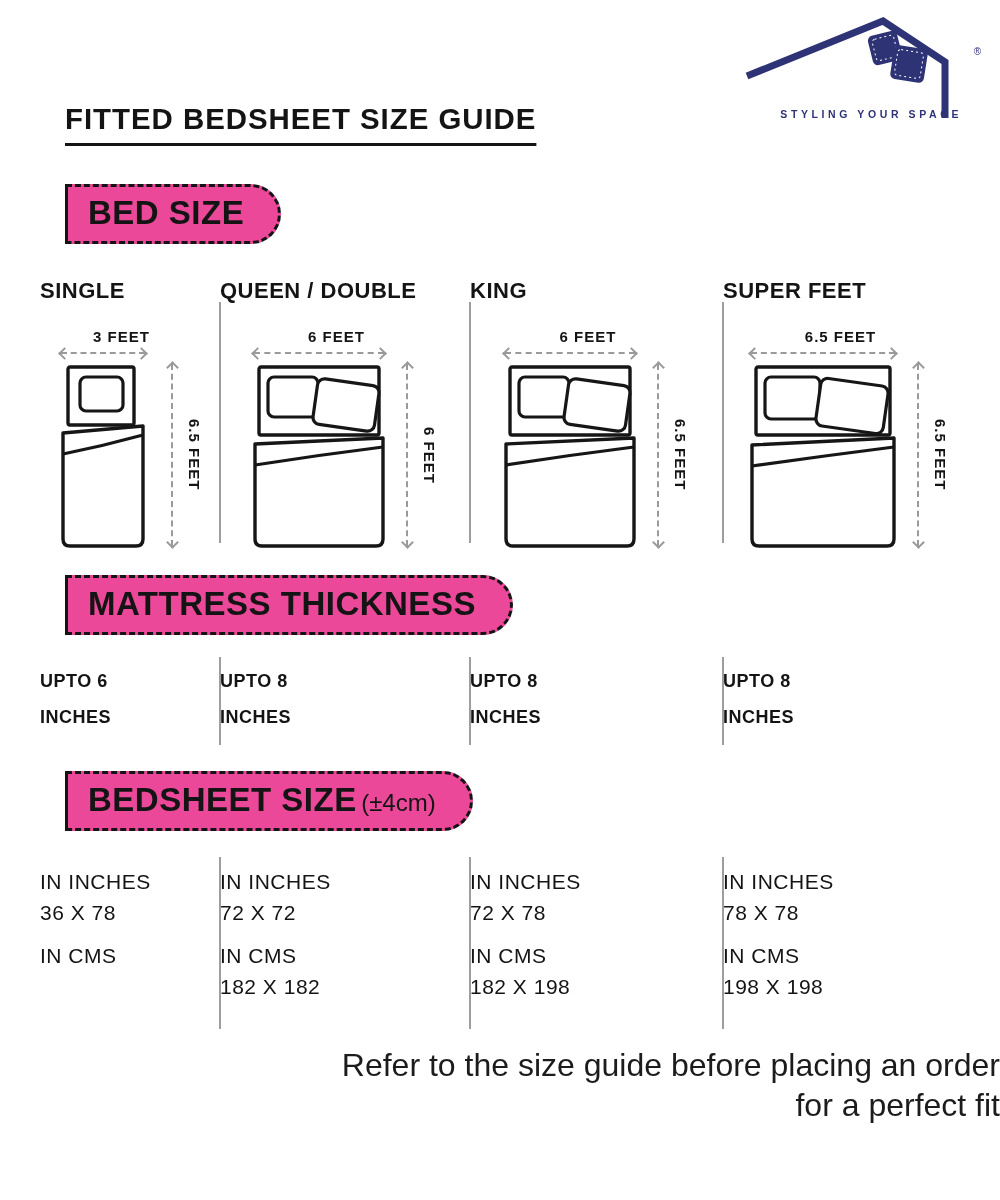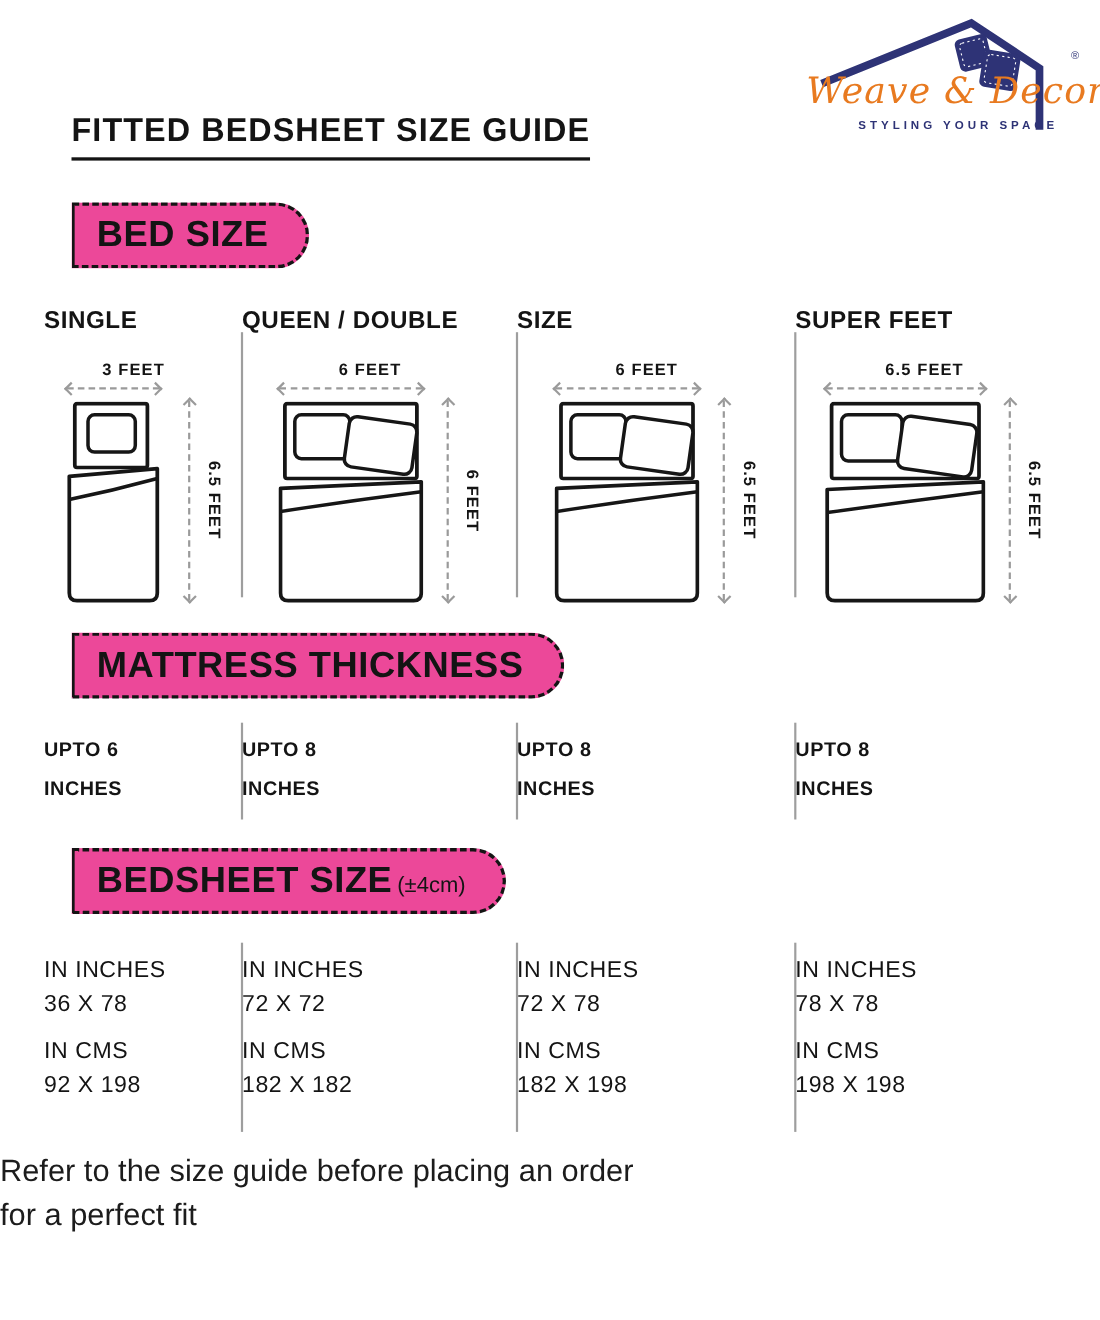--- a/index.html
+++ b/index.html
@@ -29,21 +29,21 @@
     transform:scaleX(.98);transform-origin:left;
   }
   
   .badge{
     margin-left:65px;display:inline-block;position:relative;
     border:3px dashed #141414;border-left:3px solid #141414;
     border-radius:0 36px 36px 0;
     padding:7px 34px 9px 20px;background:#ec4899;white-space:nowrap;
   }
   .badge .b-label{font-size:33px;font-weight:bold;letter-spacing:.5px;}
-  .badge .b-tol{font-size:20px;font-weight:normal;letter-spacing:0;}
+  .badge .b-tol{font-size:24px;font-weight:normal;letter-spacing:0;}
   .badge-row{display:block;}
   .row-bedsize{margin-top:38px;}
   .row-mattress{margin-top:26px;}
   .row-bedsheet{margin-top:26px;}
   
   .cols{
     margin-left:40px;width:935px;display:grid;
     grid-template-columns:180px 250px 253px 252px;
   }
   .cell{position:relative;text-align:left;}
@@ -80,41 +80,40 @@
   .grid-mattress .cell{padding:6px 0 10px;}
   .grid-mattress .cell + .cell::before{top:0;bottom:0;}
   .mat-line{font-size:18px;font-weight:bold;letter-spacing:.5px;line-height:36px;}
   
   .grid-table{margin-top:26px;}
   .grid-table .cell{padding:10px 0 14px;}
   .grid-table .cell + .cell::before{top:0;bottom:0;}
   .tbl-head{font-size:21px;letter-spacing:.5px;line-height:30px;}
   .tbl-val{font-size:21px;letter-spacing:.5px;line-height:32px;margin-bottom:12px;}
   
-  .footer{margin-top:16px;text-align:left;font-size:28px;line-height:40px;color:#1c1c1c;}
+  .footer{margin-top:16px;text-align:right;font-size:32px;line-height:40px;color:#1c1c1c;}
 </style>
 </head>
 <body>
 
 
 
 
 <div class="logo">
   <svg width="245" height="112" viewBox="0 0 245 112">
     <path d="M14,66 L150,11 L212,52 L212,108" fill="none" stroke="#2e3376" stroke-width="7" stroke-linejoin="miter"></path>
     <g transform="rotate(-14 152 38)">
       <rect x="137" y="23" width="30" height="30" rx="5" fill="#2e3376"></rect>
       <rect x="141" y="27" width="22" height="22" rx="3" fill="none" stroke="#ffffff" stroke-width="1" stroke-dasharray="2 3"></rect>
     </g>
     <g transform="rotate(9 176 54)">
       <rect x="159" y="37" width="34" height="34" rx="5" fill="#2e3376"></rect>
       <rect x="163" y="41" width="26" height="26" rx="3" fill="none" stroke="#ffffff" stroke-width="1" stroke-dasharray="2 3"></rect>
     </g>
   </svg>
-  <div class="brand-name">Weave &amp; Decor</div>
   <div class="rmark">®</div>
   <div class="tagline">STYLING YOUR SPACE</div>
 </div>
 
 
 <h1 class="page-title">FITTED BEDSHEET SIZE GUIDE</h1>
 
 
 <div class="badge-row row-bedsize">
   <div class="badge">
@@ -176,21 +175,21 @@
           <span class="line"></span>
             <span class="head v-up"></span>
             <span class="head v-down"></span>
         </div>
         <div class="hlabel">6 FEET</div>
       </div>
     </div>
   </div>
 
   <div class="cell">
-    <div class="col-header">SIZE</div>
+    <div class="col-header">KING</div>
     <div class="bedwrap">
       <div class="bedcol">
         <div class="wlabel">6 FEET</div>
         <div class="warrow" style="width:132px">
           <span class="line"></span>
             <span class="head w-left"></span>
             <span class="head w-right"></span>
         </div>
         <svg class="bed-svg" width="132" height="184" viewBox="0 0 132 184">
           <rect x="6" y="2" width="120" height="68" rx="2" fill="#fff" stroke="#161616" stroke-width="3.4"></rect>
@@ -273,21 +272,20 @@
     <span class="b-label">BEDSHEET SIZE</span>
     <span class="b-tol">(±4cm)</span>
   </div>
 </div>
 
 <div class="cols grid-table">
   <div class="cell">
     <div class="tbl-head">IN INCHES</div>
     <div class="tbl-val">36 X 78</div>
     <div class="tbl-head">IN CMS</div>
-    <div class="tbl-val">92 X 198</div>
   </div>
   <div class="cell">
     <div class="tbl-head">IN INCHES</div>
     <div class="tbl-val">72 X 72</div>
     <div class="tbl-head">IN CMS</div>
     <div class="tbl-val">182 X 182</div>
   </div>
   <div class="cell">
     <div class="tbl-head">IN INCHES</div>
     <div class="tbl-val">72 X 78</div>

